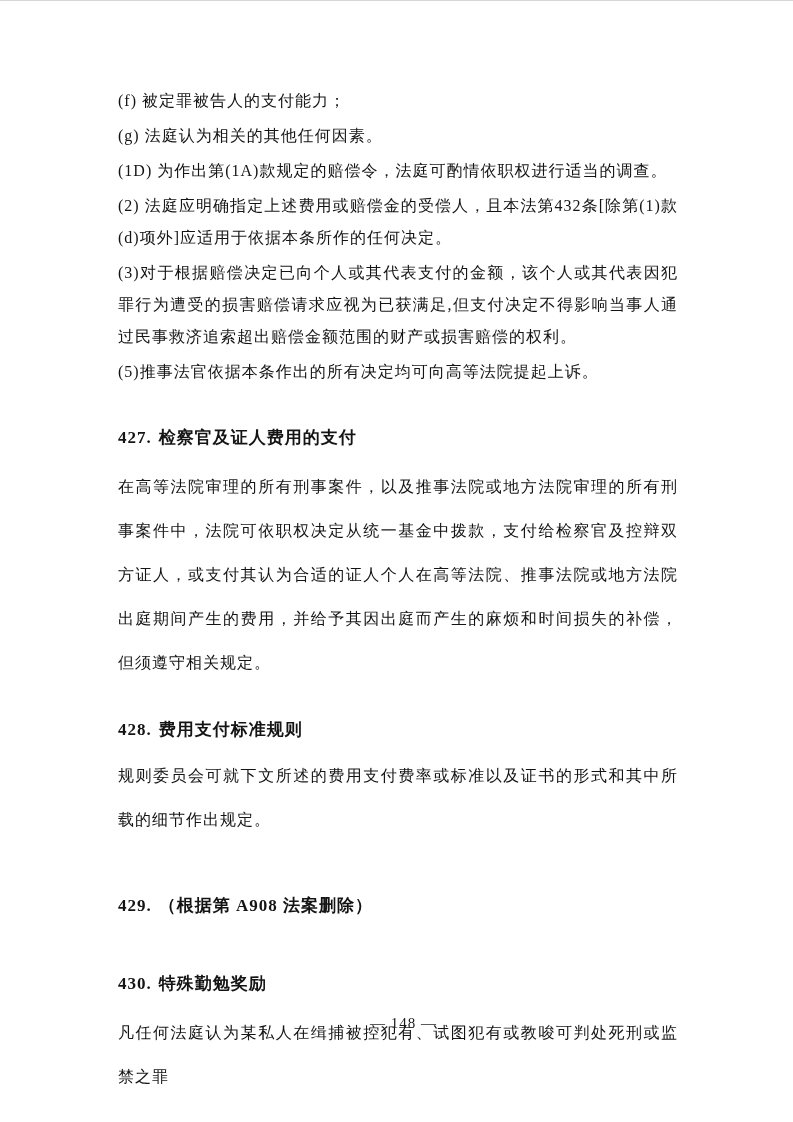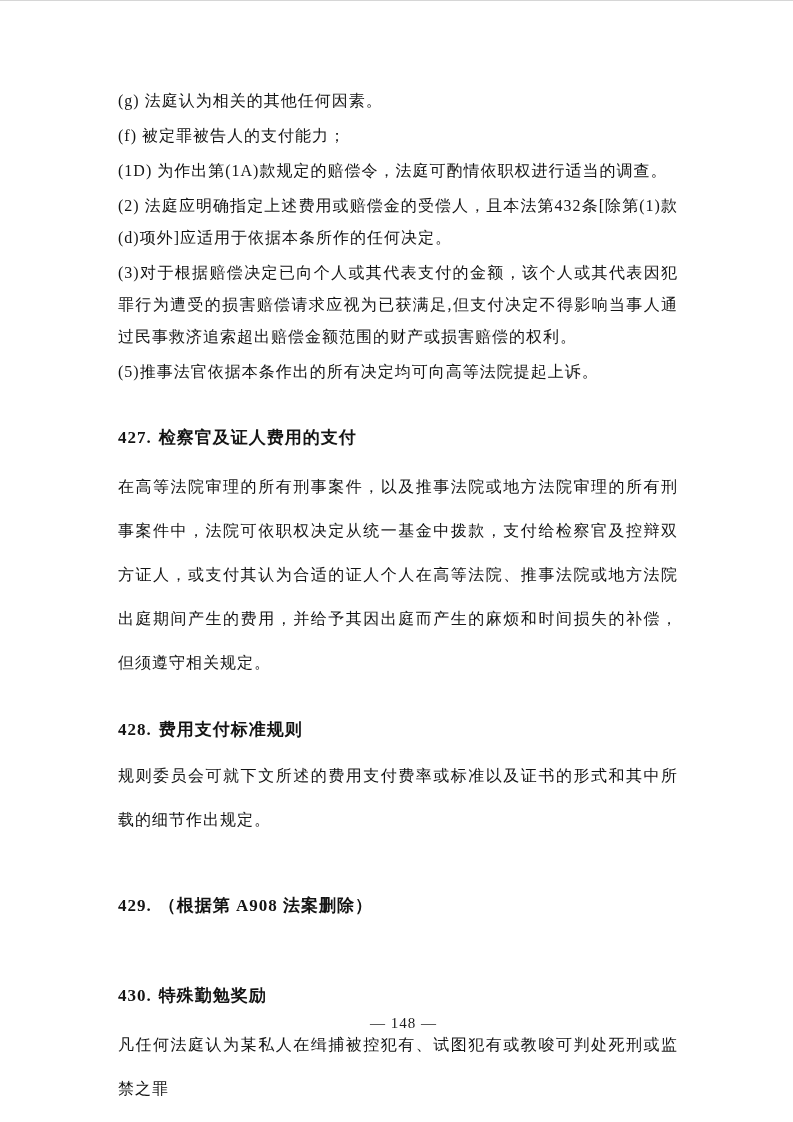--- a/index.html
+++ b/index.html
@@ -44,40 +44,40 @@
     line-height: 32px;
     letter-spacing: 1px;
     text-align: left;
   }
   h2 .sec-num {
     margin-right: 7px;
   }
   h2.s427 { margin: 34px 0 11px 0; }
   h2.s428 { margin: 29px 0 8px 0; }
   h2.s429 { margin: 48px 0 0 0; }
-  h2.s430 { margin: 58px 0 11px 0; }
+  h2.s430 { margin: 46px 0 11px 0; }
   .footer {
     position: absolute;
     top: 1006px;
     left: 7px;
     width: 793px;
     text-align: center;
     font-size: 15px;
     line-height: 32px;
     letter-spacing: 1px;
     color: #1a1a1a;
   }
 </style>
 </head>
 <body>
 
 <div class="content">
 
+  <p class="clause">(f) 被定罪被告人的支付能力；</p>
   <p class="clause">(g) 法庭认为相关的其他任何因素。</p>
-  <p class="clause">(f) 被定罪被告人的支付能力；</p>
   <p class="clause">(1D) 为作出第(1A)款规定的赔偿令，法庭可酌情依职权进行适当的调查。</p>
   <p class="clause">(2) 法庭应明确指定上述费用或赔偿金的受偿人，且本法第432条[除第(1)款(d)项外]应适用于依据本条所作的任何决定。</p>
   <p class="clause">(3)对于根据赔偿决定已向个人或其代表支付的金额，该个人或其代表因犯罪行为遭受的损害赔偿请求应视为已获满足,但支付决定不得影响当事人通过民事救济追索超出赔偿金额范围的财产或损害赔偿的权利。</p>
   <p class="clause">(5)推事法官依据本条作出的所有决定均可向高等法院提起上诉。</p>
 
   <h2 class="section-heading s427">
     <span class="sec-num">427.</span><span>检察官及证人费用的支付</span>
   </h2>
   <p class="body-para">在高等法院审理的所有刑事案件，以及推事法院或地方法院审理的所有刑事案件中，法院可依职权决定从统一基金中拨款，支付给检察官及控辩双方证人，或支付其认为合适的证人个人在高等法院、推事法院或地方法院出庭期间产生的费用，并给予其因出庭而产生的麻烦和时间损失的补偿，但须遵守相关规定。</p>
 

